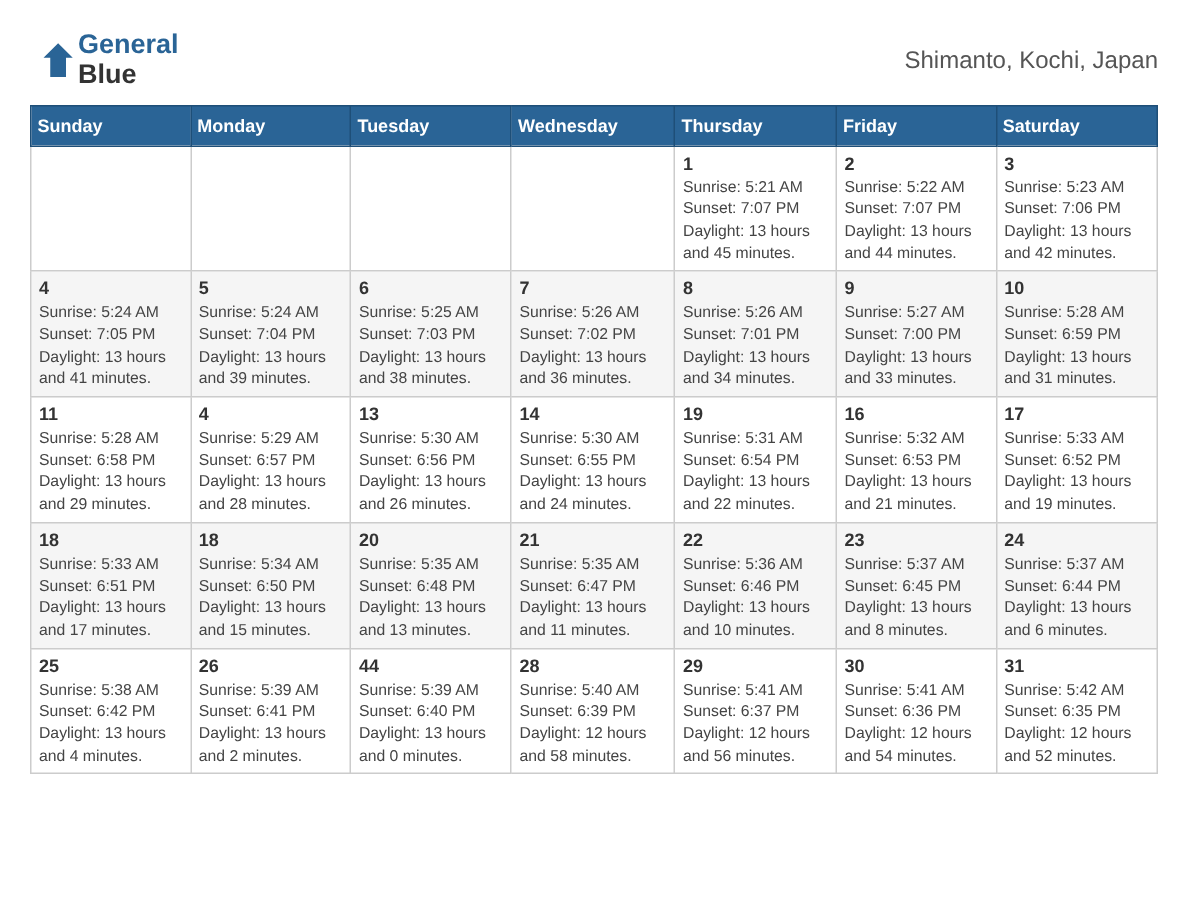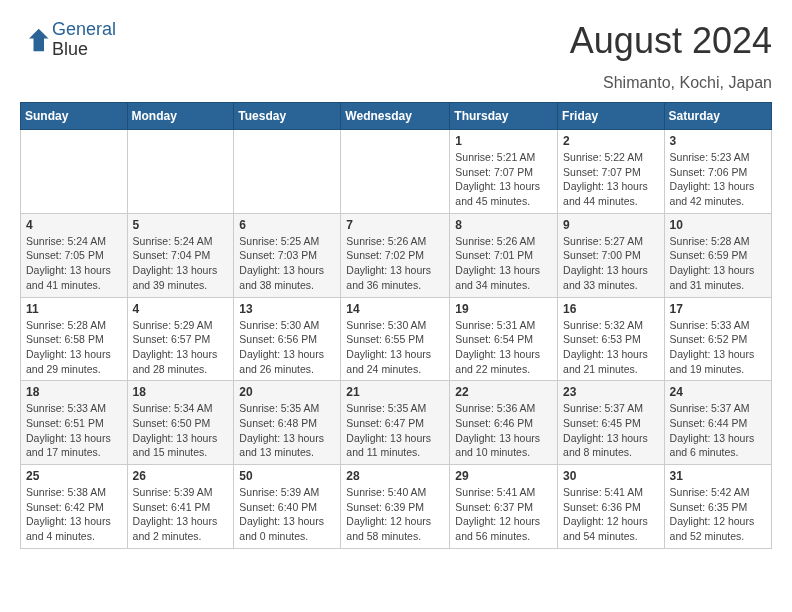--- a/index.html
+++ b/index.html
@@ -15,21 +15,21 @@
       justify-content: space-between;
       align-items: flex-start;
       margin-bottom: 10px;
     }
     .logo {
       display: flex;
       align-items: center;
     }
     .logo-text {
       font-size: 18px;
-      font-weight: normal;
+      font-weight: bold;
       color: #333;
       line-height: 1.1;
     }
     .logo-text span {
       color: #2a6496;
     }
     .logo-icon {
       width: 30px;
       height: 30px;
       margin-right: 2px;
@@ -96,21 +96,20 @@
     <svg class="logo-icon" viewBox="0 0 40 40">
       <rect x="0" y="0" width="40" height="40" fill="white"></rect>
       <polygon points="25,5 38,18 32,18 32,35 18,35 18,18 12,18" fill="#2a6496"></polygon>
     </svg>
     <div class="logo-text">
       <div><span>General</span></div>
       <div>Blue</div>
     </div>
   </div>
   <div class="title-block">
-    <div class="month-title">August 2024</div>
     <div class="location">Shimanto, Kochi, Japan</div>
   </div>
 </div>
 
 <table>
   <thead>
     <tr>
     <th>Sunday</th>
         <th>Monday</th>
         <th>Tuesday</th>
@@ -232,21 +231,21 @@
       <tr>
         <td>
           <div class="day-num">25</div>
           <div class="day-info">Sunrise: 5:38 AM<br>Sunset: 6:42 PM<br>Daylight: 13 hours<br>and 4 minutes.</div>
         </td>
         <td>
           <div class="day-num">26</div>
           <div class="day-info">Sunrise: 5:39 AM<br>Sunset: 6:41 PM<br>Daylight: 13 hours<br>and 2 minutes.</div>
         </td>
         <td>
-          <div class="day-num">50</div>
+          <div class="day-num">44</div>
           <div class="day-info">Sunrise: 5:39 AM<br>Sunset: 6:40 PM<br>Daylight: 13 hours<br>and 0 minutes.</div>
         </td>
         <td>
           <div class="day-num">28</div>
           <div class="day-info">Sunrise: 5:40 AM<br>Sunset: 6:39 PM<br>Daylight: 12 hours<br>and 58 minutes.</div>
         </td>
         <td>
           <div class="day-num">29</div>
           <div class="day-info">Sunrise: 5:41 AM<br>Sunset: 6:37 PM<br>Daylight: 12 hours<br>and 56 minutes.</div>
         </td>

